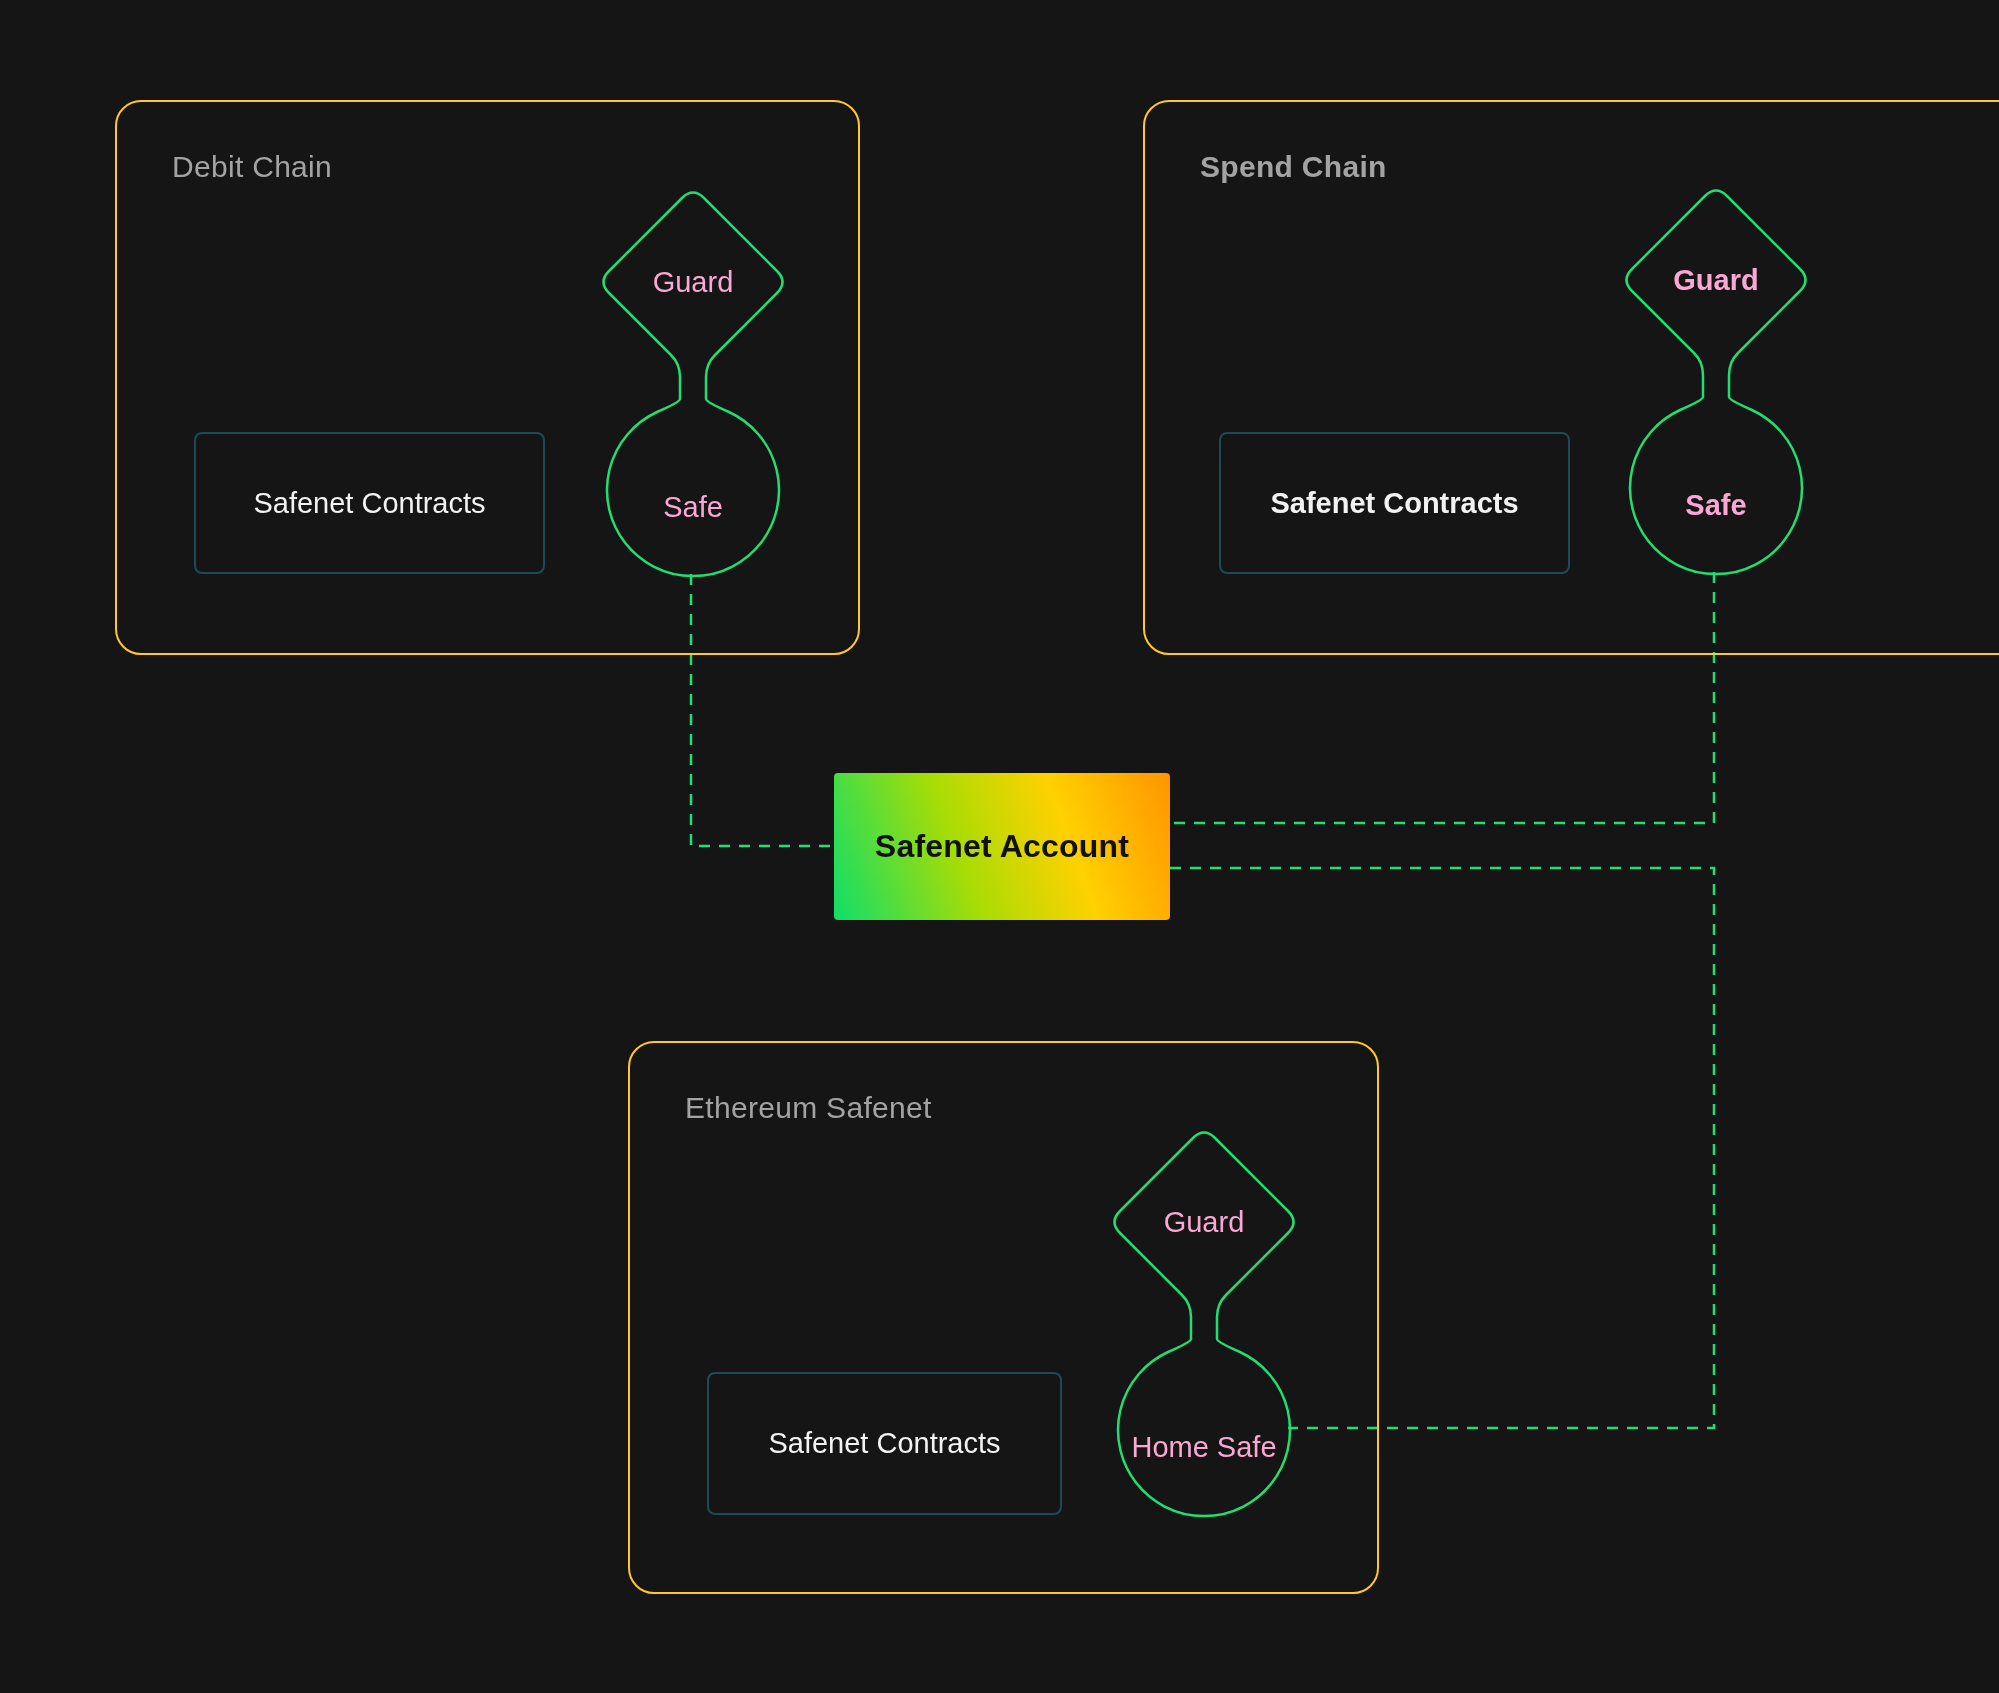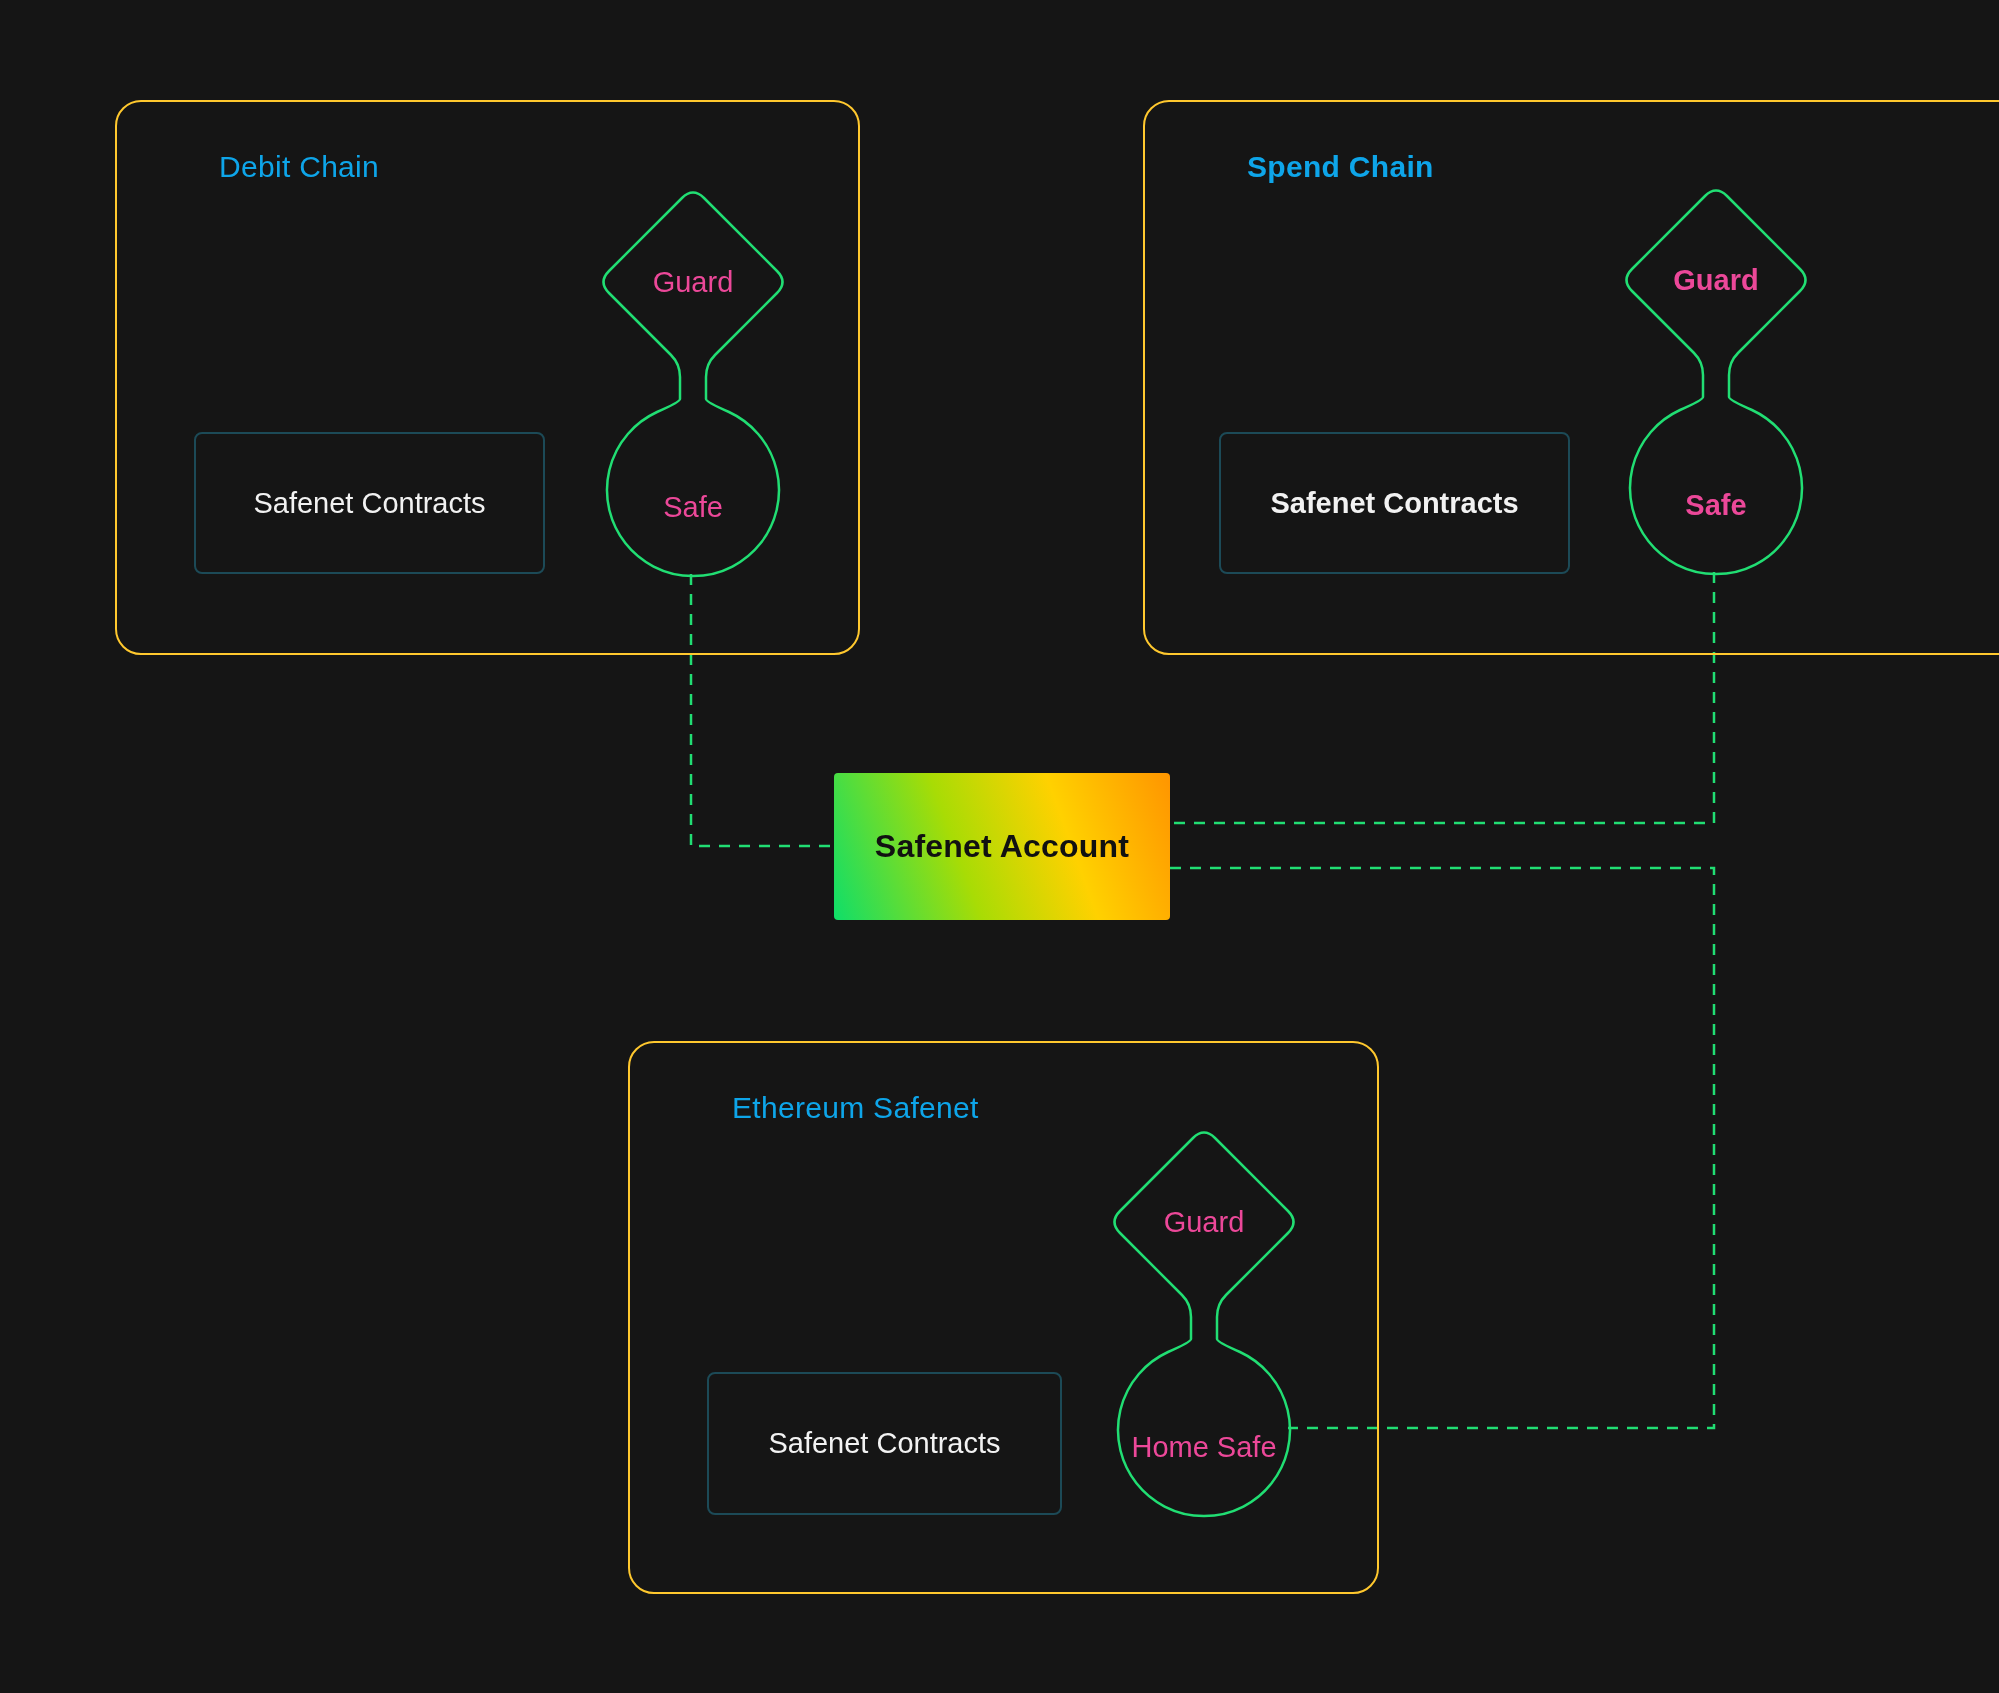--- a/index.html
+++ b/index.html
@@ -19,24 +19,23 @@
     position: absolute;
     border: 2.5px solid #FFC82E;
     border-radius: 26px;
     box-sizing: border-box;
     background: transparent;
   }
   .chain-title {
     position: absolute;
     left: 55px;
     top: 48px;
-    color: #0ea5e9;
+    color: #a3a3a3;
     font-size: 30px;
     letter-spacing: 0.3px;
-    margin-left: 47px;
   }
   .contracts-box {
     position: absolute;
     border: 2px solid #1C4A57;
     border-radius: 8px;
     box-sizing: border-box;
     display: flex;
     align-items: center;
     justify-content: center;
     color: #F2F2F2;
@@ -51,21 +50,21 @@
     position: absolute;
     left: 0;
     top: 0;
     display: block;
   }
   .gs-label {
     position: absolute;
     left: 0;
     width: 200px;
     text-align: center;
-    color: #ec4899;
+    color: #f9a8d4;
     font-size: 29px;
     line-height: 1.18;
     transform: translateY(-50%);
   }
   .guard-label { top: 97px; }
   .safe-label  { top: 322px; }
   #account-box {
     position: absolute;
     left: 834px;
     top: 773px;

